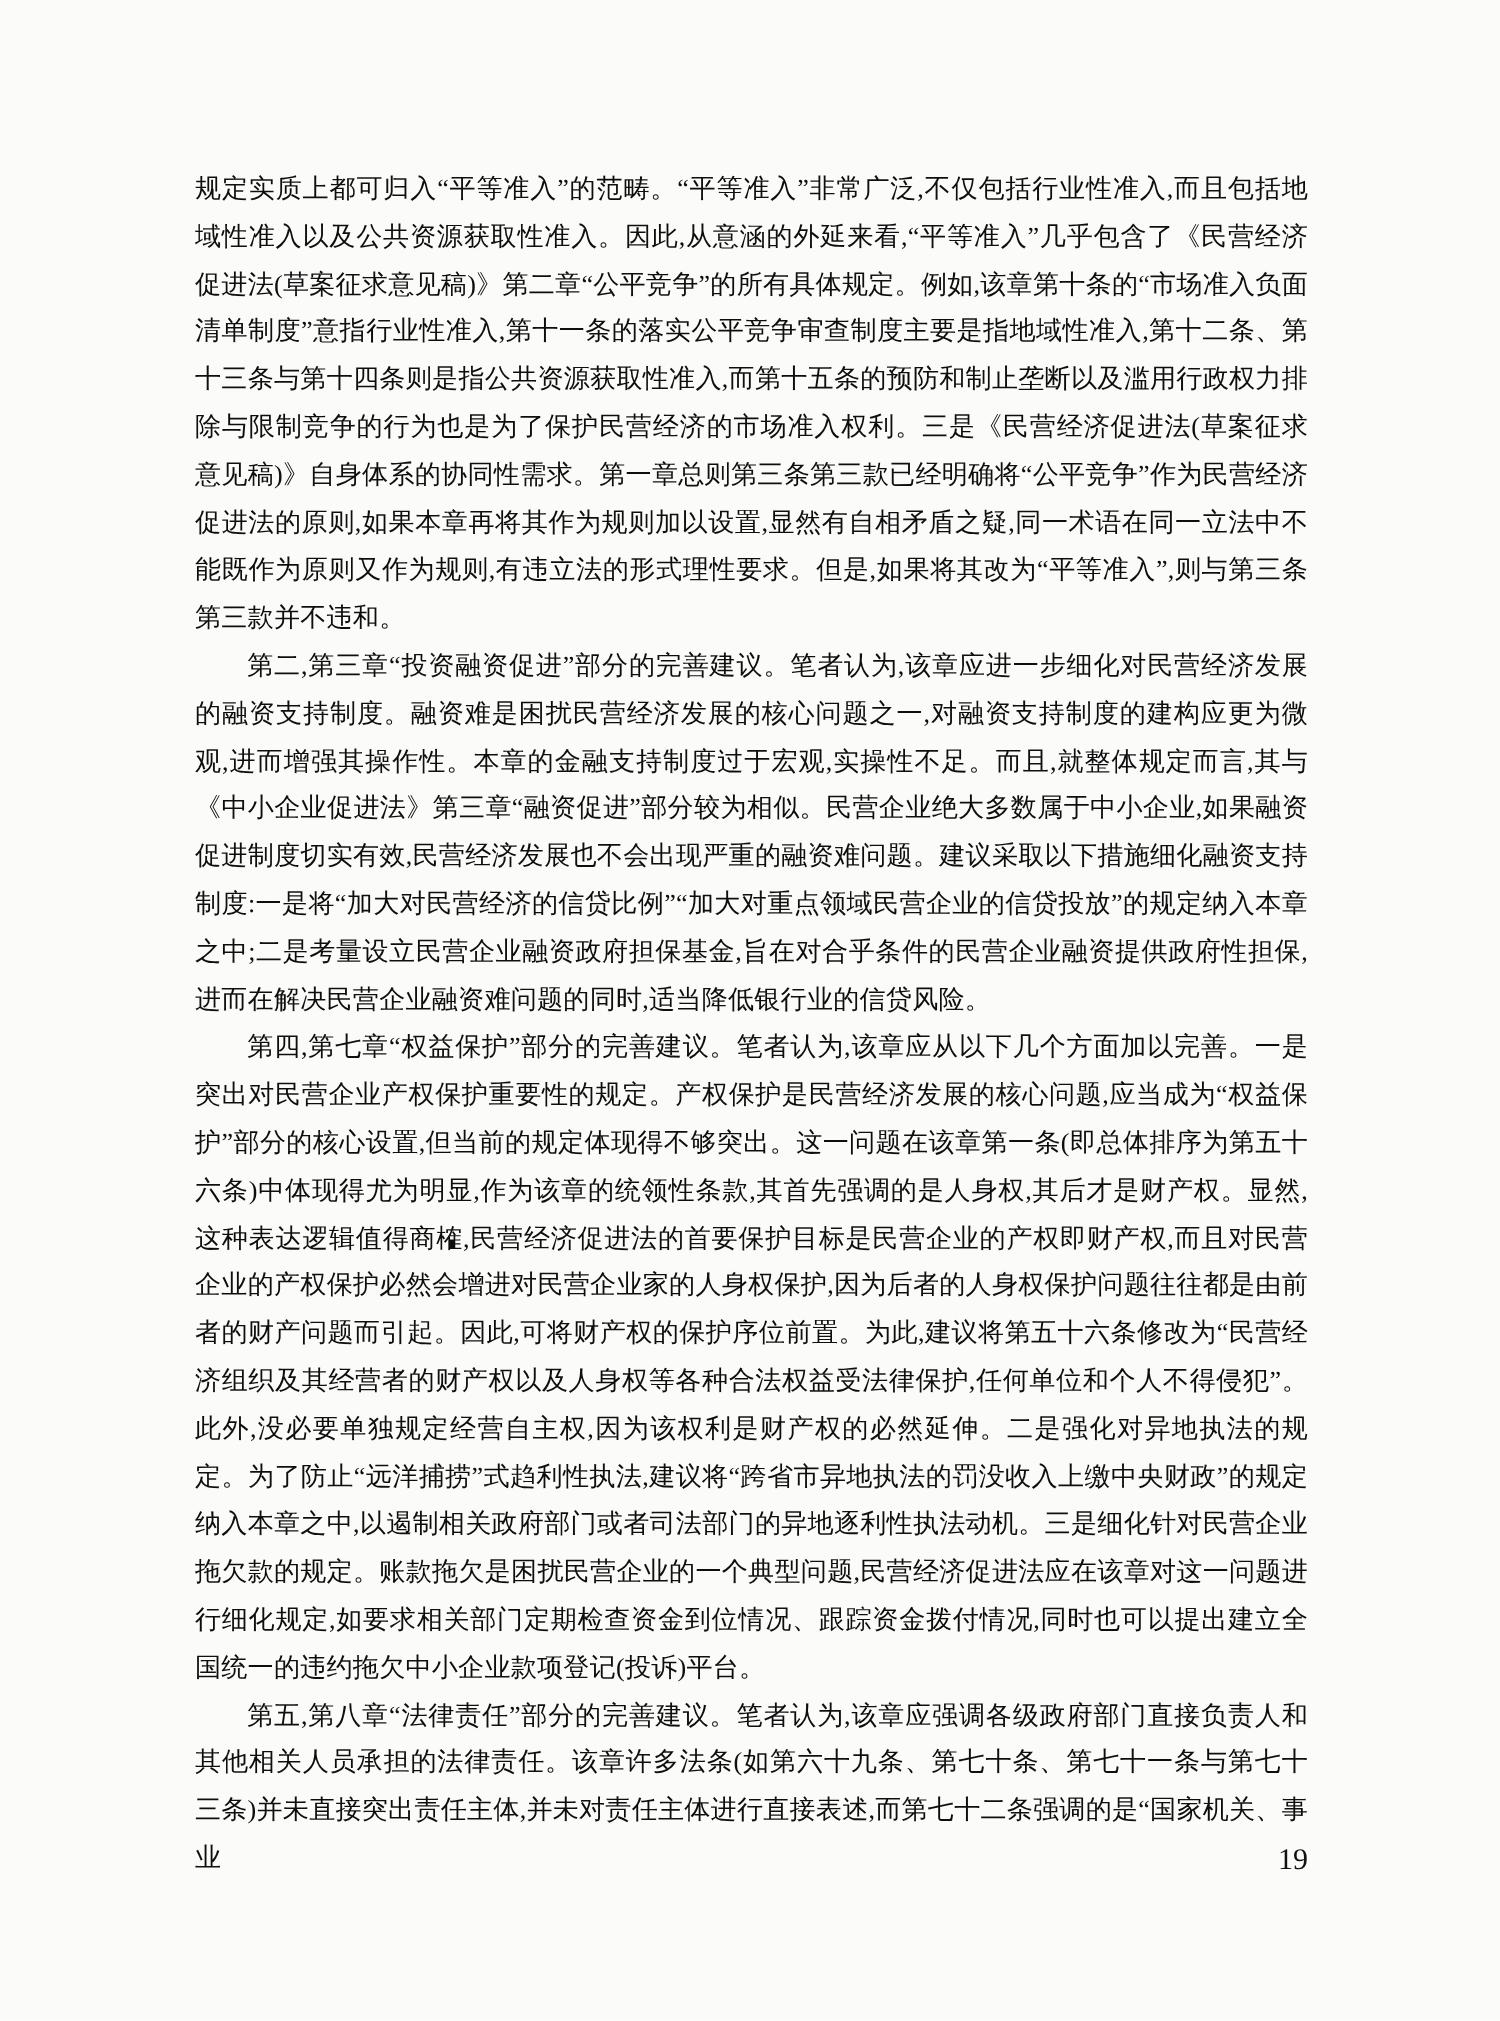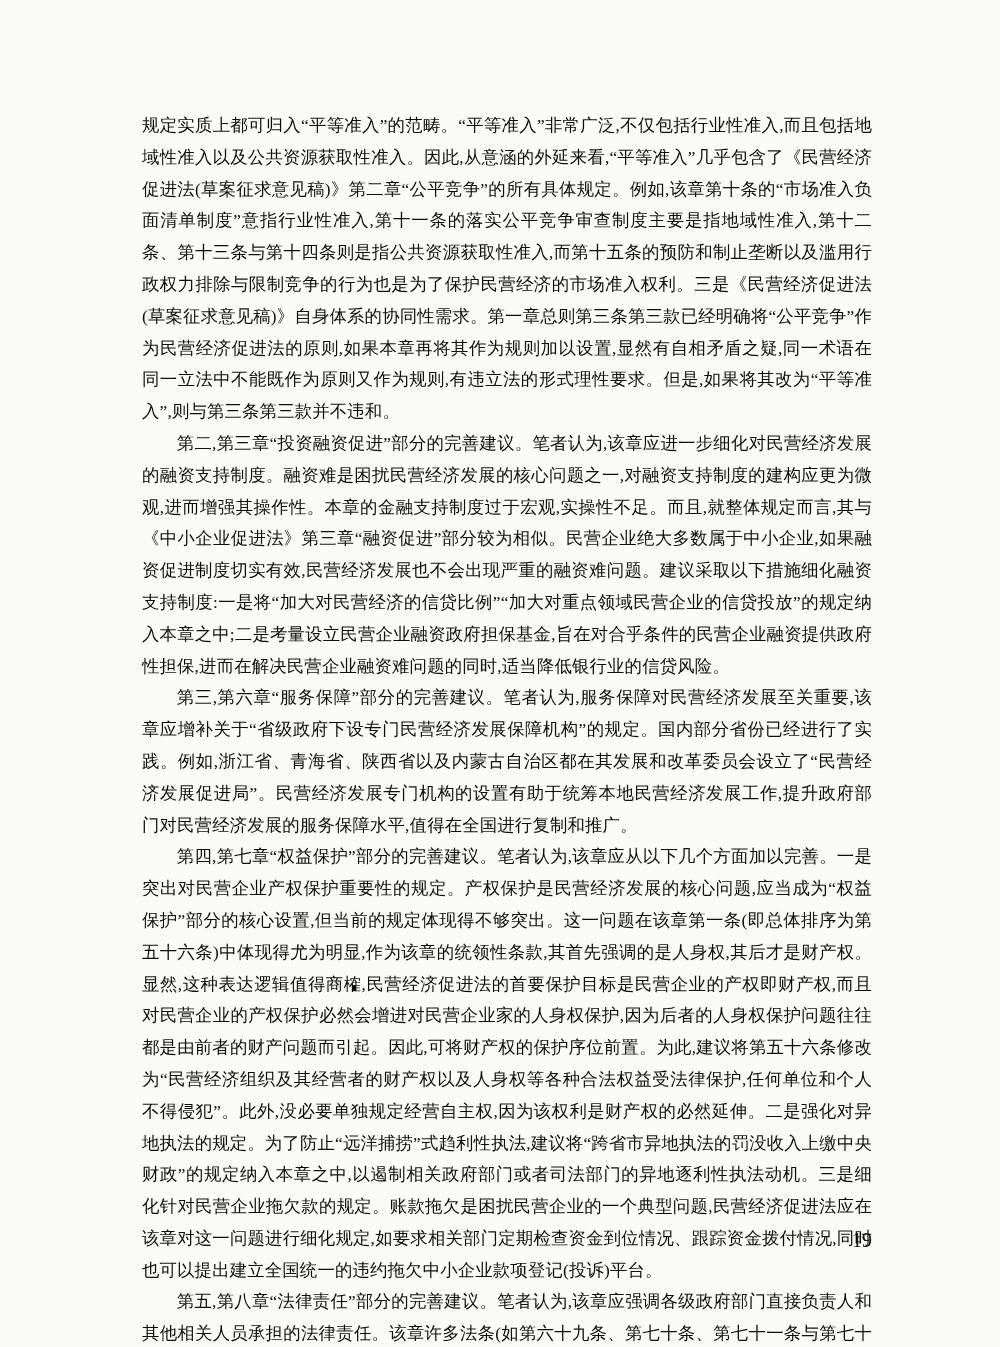--- a/index.html
+++ b/index.html
@@ -23,21 +23,21 @@
     height: 1347px;
     background: #fbfbf9;
   }
   .content {
     position: absolute;
     left: 130px;
     top: 110px;
     width: 742px;
   }
   p.para {
-    margin: 0 0 0 12px;
+    margin: 0 0 0 0;
     font-size: 17.4px;
     line-height: 31.8px;
     text-align: justify;
     text-justify: inter-ideograph;
     letter-spacing: 0.15px;
     color: #0e0e0e;
     font-family: "Liberation Serif", "DejaVu Serif", serif;
   }
   p.indent {
     text-indent: 2em;
@@ -51,18 +51,17 @@
     font-family: "Liberation Serif", "DejaVu Serif", serif;
   }
 </style>
 </head>
 <body>
 
 <div class="page">
   <div class="content">
     <p class="para">规定实质上都可归入“平等准入”的范畴。“平等准入”非常广泛,不仅包括行业性准入,而且包括地域性准入以及公共资源获取性准入。因此,从意涵的外延来看,“平等准入”几乎包含了《民营经济促进法(草案征求意见稿)》第二章“公平竞争”的所有具体规定。例如,该章第十条的“市场准入负面清单制度”意指行业性准入,第十一条的落实公平竞争审查制度主要是指地域性准入,第十二条、第十三条与第十四条则是指公共资源获取性准入,而第十五条的预防和制止垄断以及滥用行政权力排除与限制竞争的行为也是为了保护民营经济的市场准入权利。三是《民营经济促进法(草案征求意见稿)》自身体系的协同性需求。第一章总则第三条第三款已经明确将“公平竞争”作为民营经济促进法的原则,如果本章再将其作为规则加以设置,显然有自相矛盾之疑,同一术语在同一立法中不能既作为原则又作为规则,有违立法的形式理性要求。但是,如果将其改为“平等准入”,则与第三条第三款并不违和。</p>
     <p class="para indent">第二,第三章“投资融资促进”部分的完善建议。笔者认为,该章应进一步细化对民营经济发展的融资支持制度。融资难是困扰民营经济发展的核心问题之一,对融资支持制度的建构应更为微观,进而增强其操作性。本章的金融支持制度过于宏观,实操性不足。而且,就整体规定而言,其与《中小企业促进法》第三章“融资促进”部分较为相似。民营企业绝大多数属于中小企业,如果融资促进制度切实有效,民营经济发展也不会出现严重的融资难问题。建议采取以下措施细化融资支持制度:一是将“加大对民营经济的信贷比例”“加大对重点领域民营企业的信贷投放”的规定纳入本章之中;二是考量设立民营企业融资政府担保基金,旨在对合乎条件的民营企业融资提供政府性担保,进而在解决民营企业融资难问题的同时,适当降低银行业的信贷风险。</p>
-    <p class="para indent">第三,第六章“服务保障”部分的完善建议。笔者认为,服务保障对民营经济发展至关重要,该章应增补关于“省级政府下设专门民营经济发展保障机构”的规定。国内部分省份已经进行了实践。例如,浙江省、青海省、陕西省以及内蒙古自治区都在其发展和改革委员会设立了“民营经济发展促进局”。民营经济发展专门机构的设置有助于统筹本地民营经济发展工作,提升政府部门对民营经济发展的服务保障水平,值得在全国进行复制和推广。</p>
     <p class="para indent">第四,第七章“权益保护”部分的完善建议。笔者认为,该章应从以下几个方面加以完善。一是突出对民营企业产权保护重要性的规定。产权保护是民营经济发展的核心问题,应当成为“权益保护”部分的核心设置,但当前的规定体现得不够突出。这一问题在该章第一条(即总体排序为第五十六条)中体现得尤为明显,作为该章的统领性条款,其首先强调的是人身权,其后才是财产权。显然,这种表达逻辑值得商榷,民营经济促进法的首要保护目标是民营企业的产权即财产权,而且对民营企业的产权保护必然会增进对民营企业家的人身权保护,因为后者的人身权保护问题往往都是由前者的财产问题而引起。因此,可将财产权的保护序位前置。为此,建议将第五十六条修改为“民营经济组织及其经营者的财产权以及人身权等各种合法权益受法律保护,任何单位和个人不得侵犯”。此外,没必要单独规定经营自主权,因为该权利是财产权的必然延伸。二是强化对异地执法的规定。为了防止“远洋捕捞”式趋利性执法,建议将“跨省市异地执法的罚没收入上缴中央财政”的规定纳入本章之中,以遏制相关政府部门或者司法部门的异地逐利性执法动机。三是细化针对民营企业拖欠款的规定。账款拖欠是困扰民营企业的一个典型问题,民营经济促进法应在该章对这一问题进行细化规定,如要求相关部门定期检查资金到位情况、跟踪资金拨付情况,同时也可以提出建立全国统一的违约拖欠中小企业款项登记(投诉)平台。</p>
     <p class="para indent">第五,第八章“法律责任”部分的完善建议。笔者认为,该章应强调各级政府部门直接负责人和其他相关人员承担的法律责任。该章许多法条(如第六十九条、第七十条、第七十一条与第七十三条)并未直接突出责任主体,并未对责任主体进行直接表述,而第七十二条强调的是“国家机关、事业</p>
   </div>
   <div class="pagenum">19</div>
 </div>
 
 </body></html>

